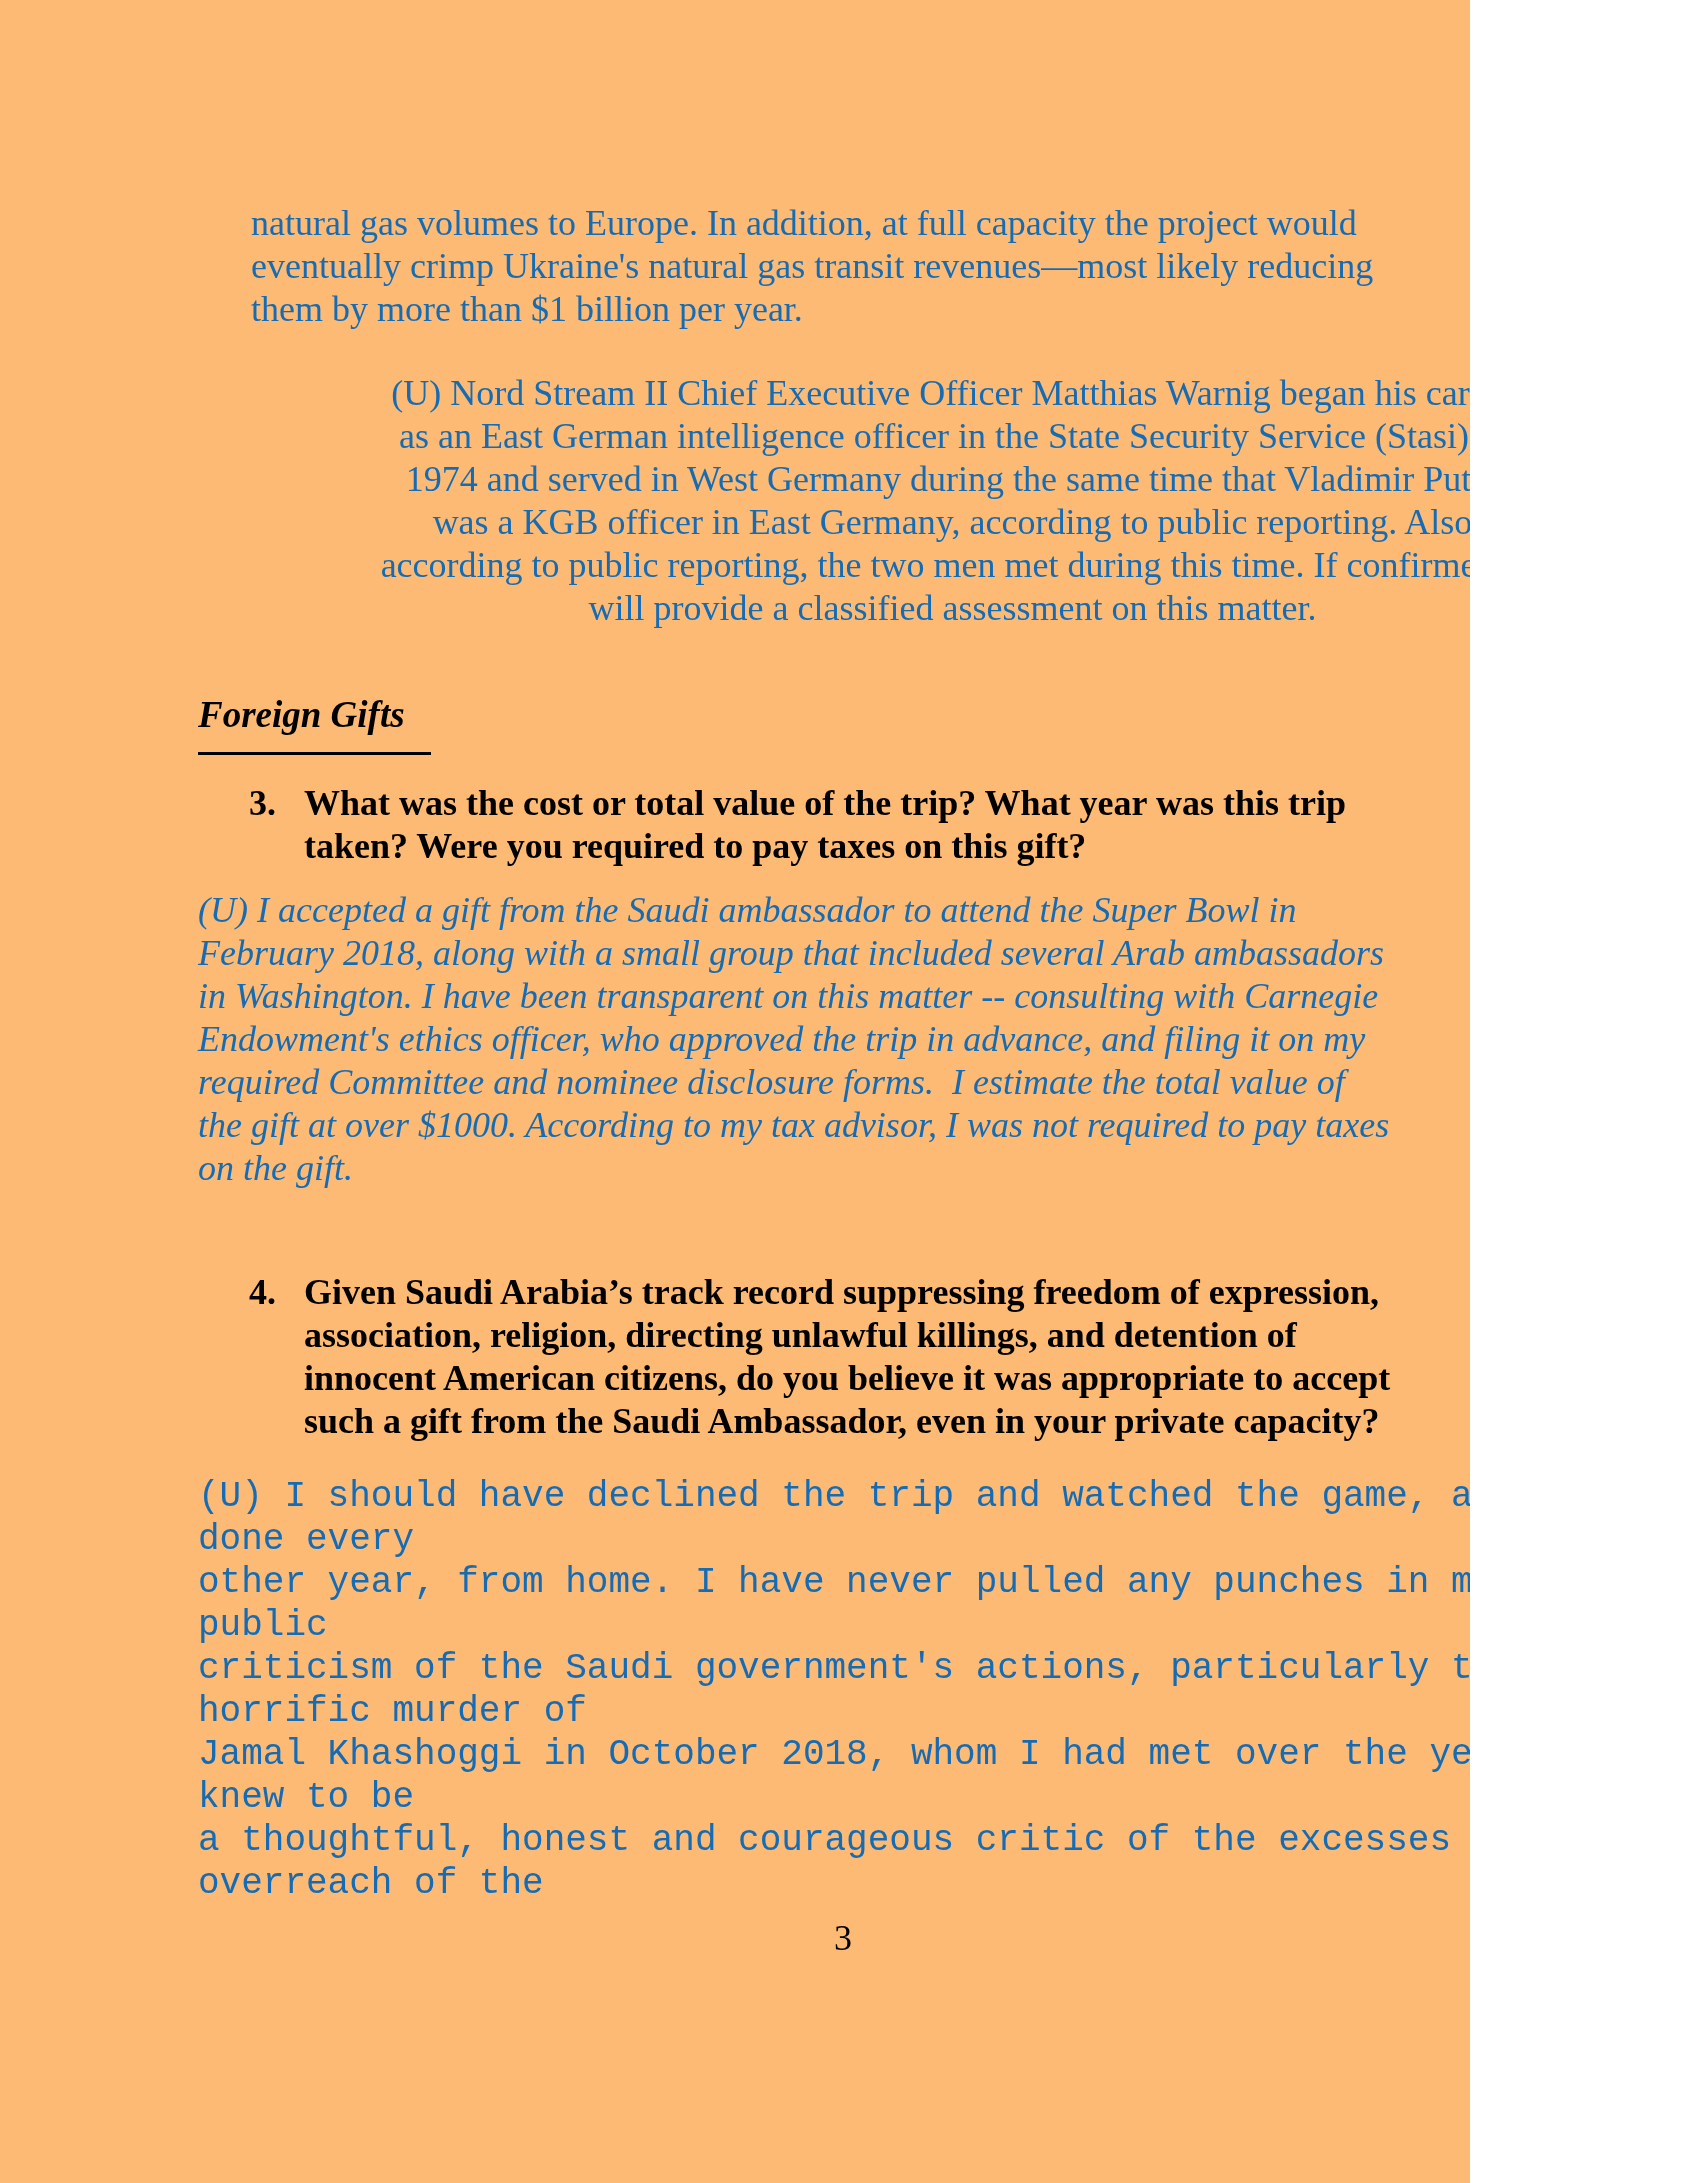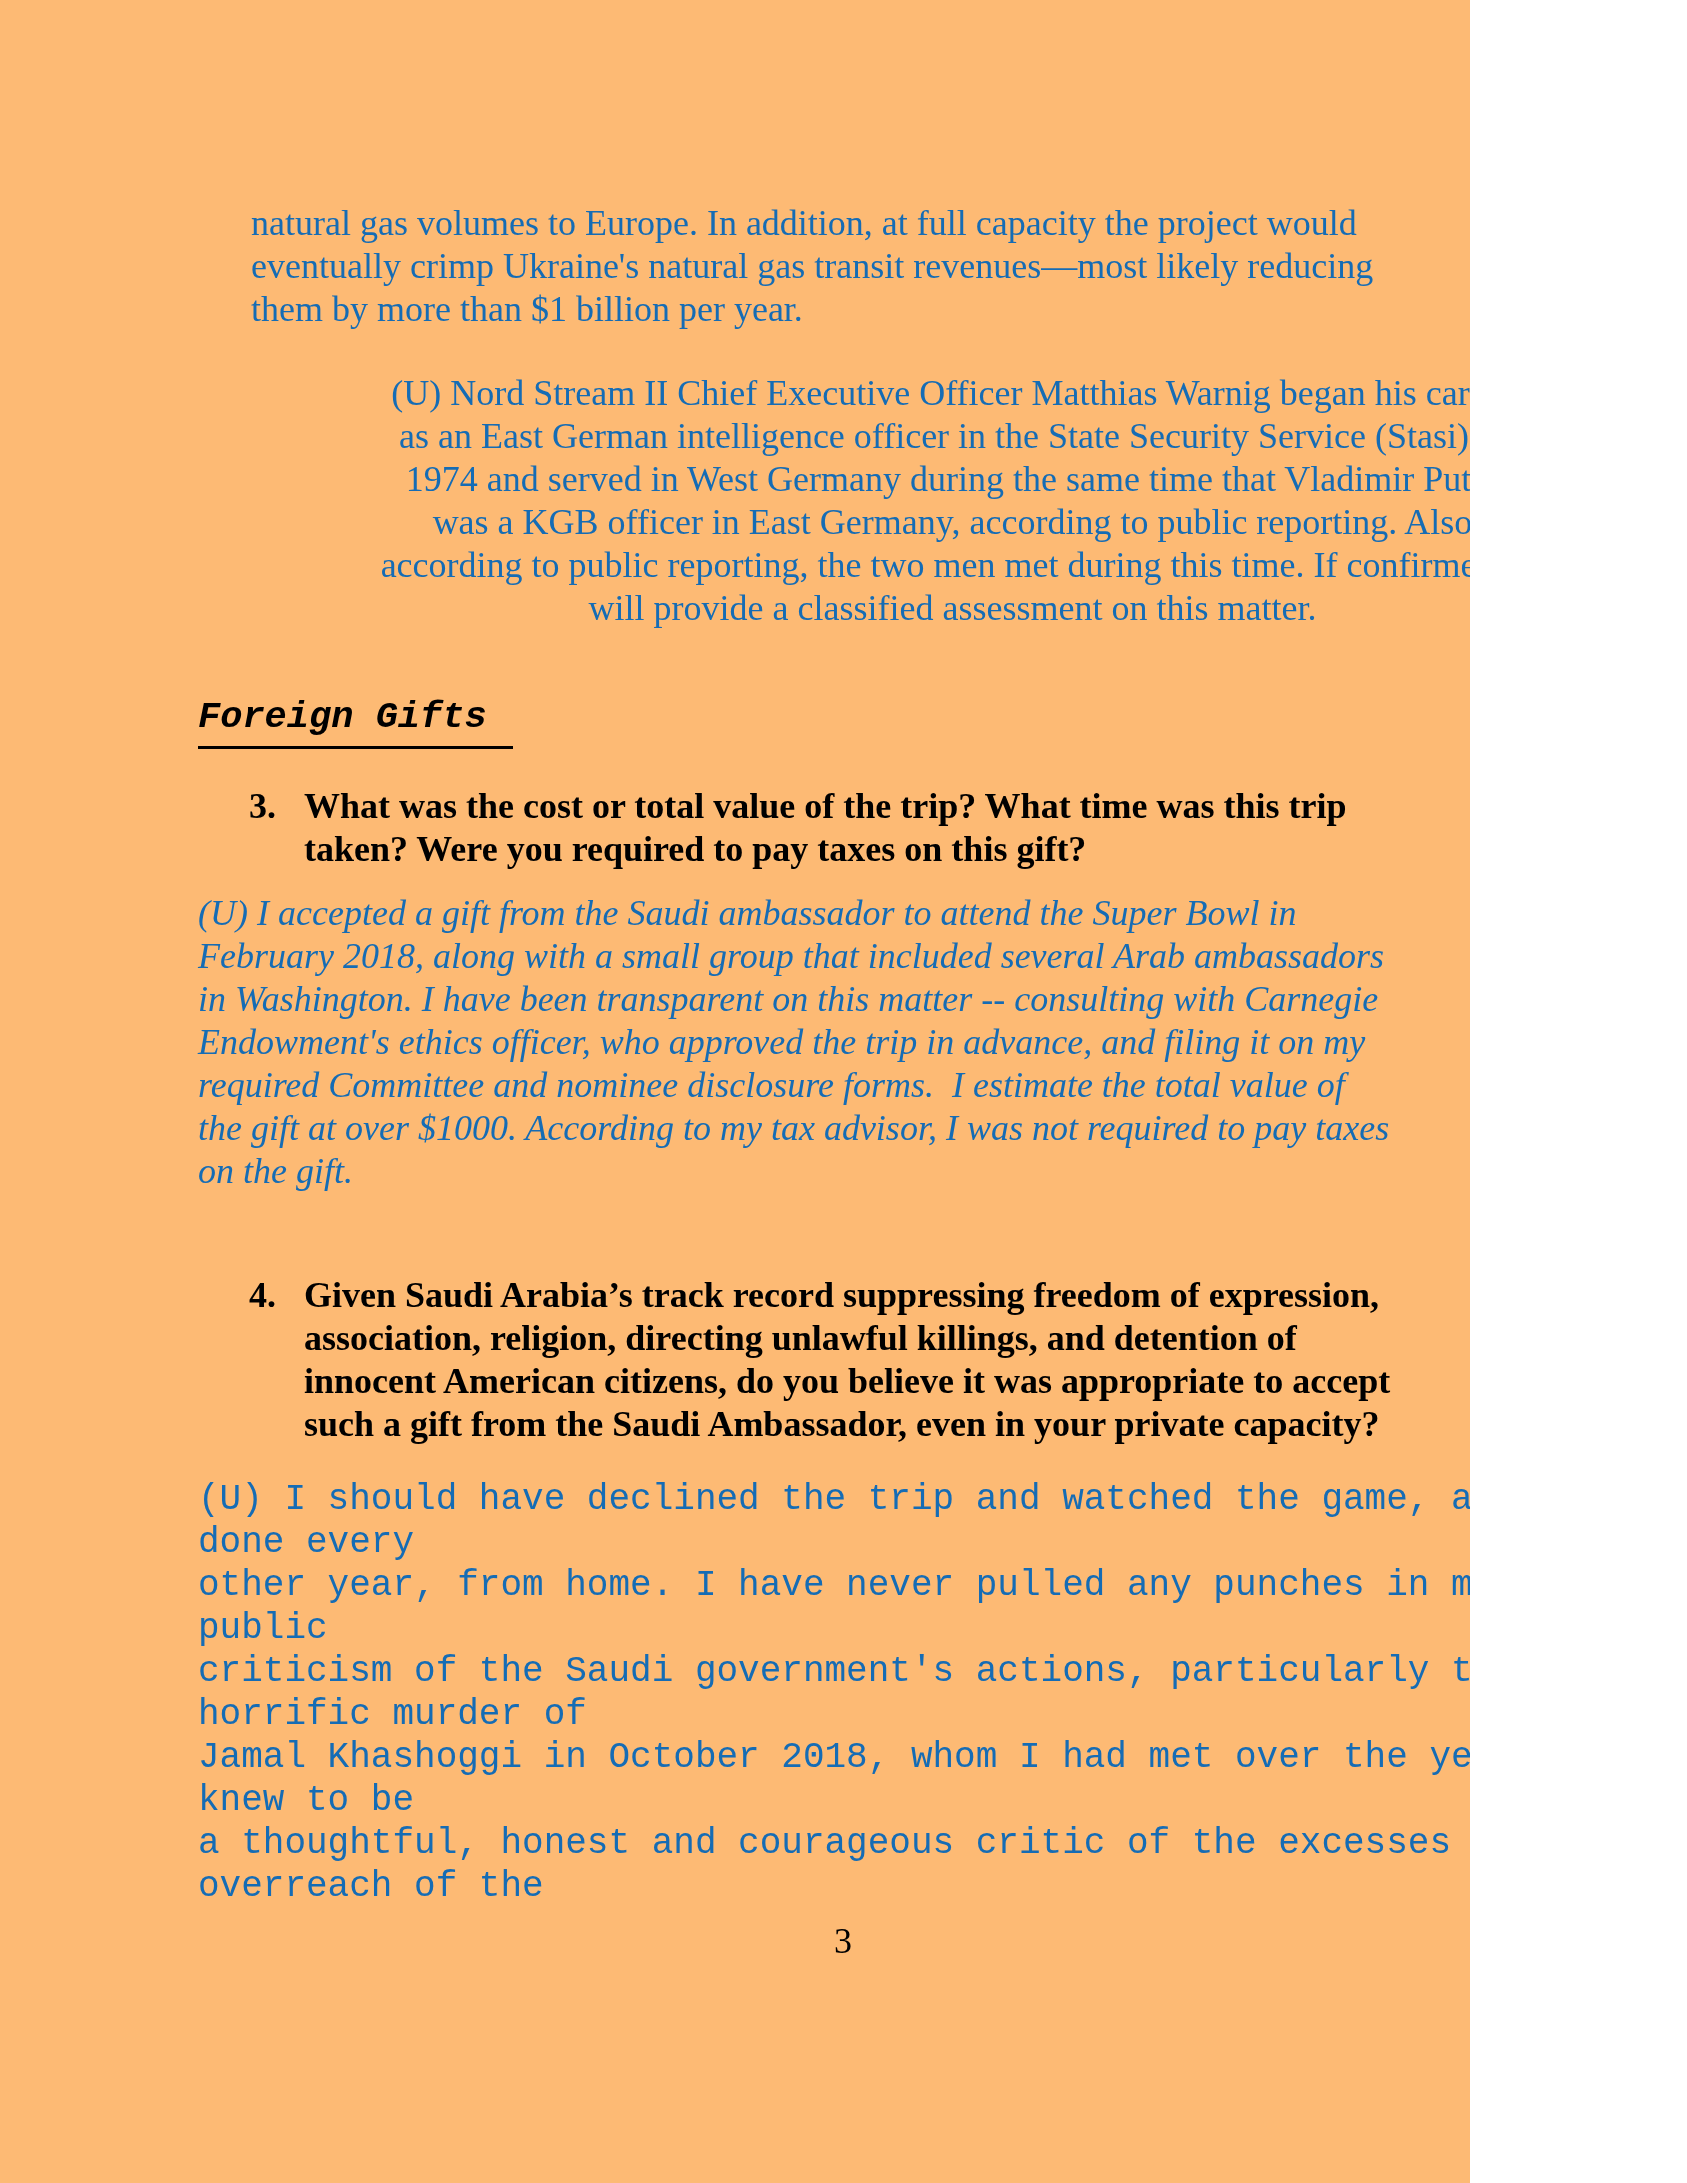--- a/index.html
+++ b/index.html
@@ -33,23 +33,22 @@
   .para-warnig { margin-top: 41px; text-align: center; }
   .heading {
     margin: 63px 0 0 0;
     font-size: 37px;
     font-weight: bold;
     font-style: italic;
     line-height: 43px;
   }
   .heading-text {
     border-bottom: 3.3px solid #000000;
-    padding-bottom: 8px;
+    padding-bottom: 17px;
     padding-right: 26.5px;
-    font-family: Liberation Mono, monospace;
   }
   .para-intro { margin-top: 45px; }
   .question {
     display: flex;
     margin-left: 51px;
     font-weight: bold;
     color: #000000;
   }
   .q3 { margin-top: 46px; }
   .q4 { margin-top: 81px; }
@@ -84,21 +83,21 @@
 1974 and served in West Germany during the same time that Vladimir Putin
 was a KGB officer in East Germany, according to public reporting. Also
 according to public reporting, the two men met during this time. If confirmed, I
 will provide a classified assessment on this matter.</p>
 
     <h2 class="heading"><span class="heading-text">Foreign Gifts</span></h2>
 
 
     <div class="question q3">
       <span class="qnum">3.</span>
-      <span class="qtext">What was the cost or total value of the trip? What time was this trip
+      <span class="qtext">What was the cost or total value of the trip? What year was this trip
 taken? Were you required to pay taxes on this gift?</span>
     </div>
 
     <p class="para blue a3">(U) I accepted a gift from the Saudi ambassador to attend the Super Bowl in
 February 2018, along with a small group that included several Arab ambassadors
 in Washington. I have been transparent on this matter -- consulting with Carnegie
 Endowment's ethics officer, who approved the trip in advance, and filing it on my
 required Committee and nominee disclosure forms.  I estimate the total value of
 the gift at over $1000. According to my tax advisor, I was not required to pay taxes
 on the gift.</p>

